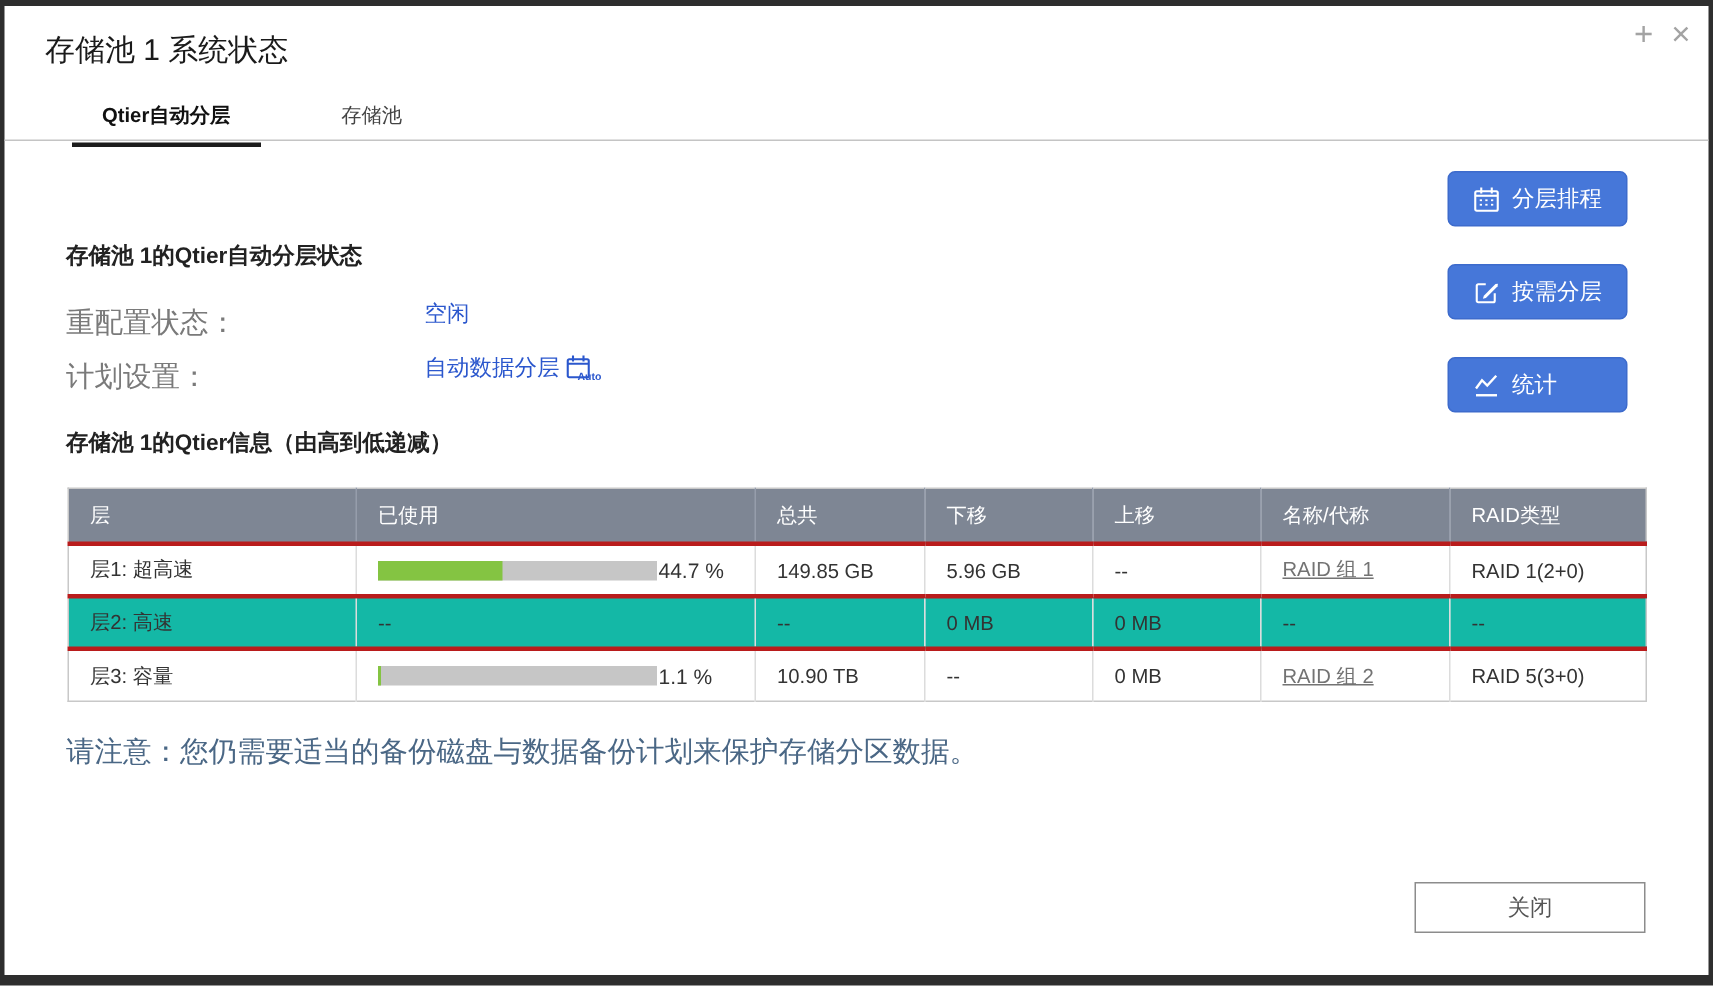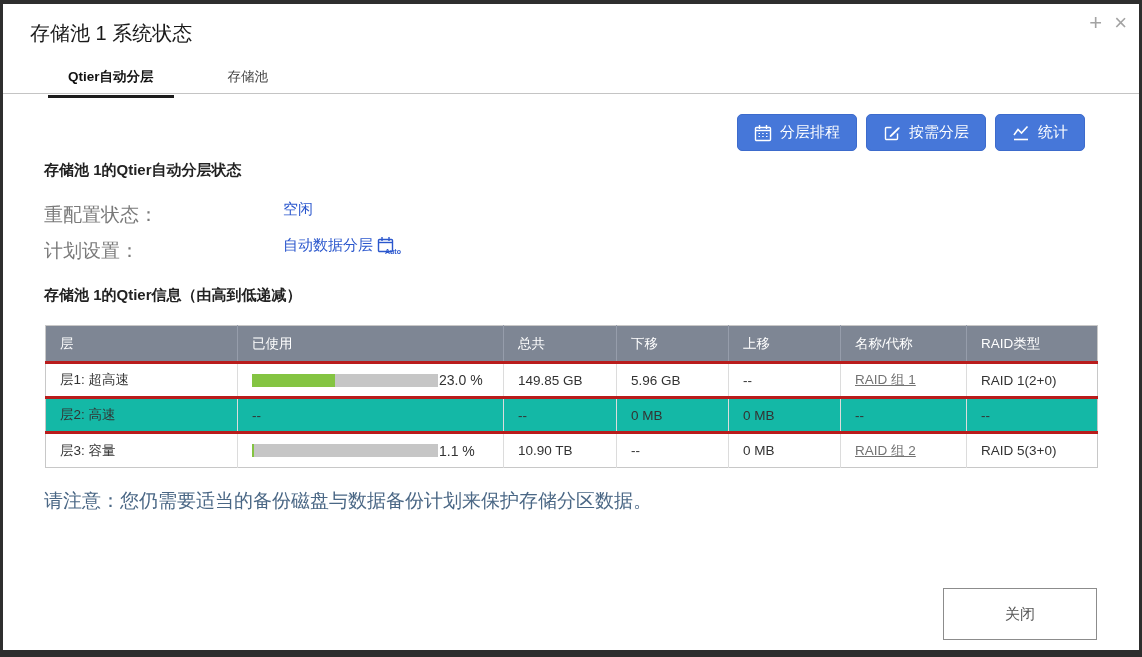--- a/index.html
+++ b/index.html
@@ -34,21 +34,21 @@
     padding:4px 20px 9px 20px; font-size:13.5px; color:#444; cursor:pointer;
   }
   .tab.active {
     color:#111; font-weight:bold; border-bottom:3px solid #1c1c1c;
   }
   .tabs-divider {
     position:absolute; left:0; right:0; top:89px; height:1px; background:#c4c4c4;
   }
   
   .toolbar {
-    position:absolute; top:110px; right:54px; display:flex; gap:9px;
+    position:absolute; top:110px; right:54px; display:flex; gap:25px;flex-direction:column;
   }
   .btn-blue {
     display:flex; align-items:center; gap:8px;
     height:37px; padding:0 16px;
     background:#4677d9; border:1px solid #3d6bcc; border-radius:5px;
     color:#fff; font-size:15px; cursor:pointer;
     font-family:inherit;
   }
   .btn-blue svg { display:block; }
   
@@ -88,21 +88,21 @@
   }
   .usage-fill { height:100%; background:#84c442; }
   .usage-label { font-size:14px; color:#333; margin-left:1px; }
   .cell-link { color:#737373; text-decoration:underline; cursor:pointer; }
   
   .note-text {
     position:absolute; left:41px; top:484px;
     font-size:19px; color:#4a6785;
   }
   .close-button {
-    position:absolute; left:940px; top:584px; width:154px; height:52px;
+    position:absolute; left:940px; top:584px; width:154px; height:34px;
     background:#fff; border:1px solid #8c8c8c;
     font-size:15px; color:#555; cursor:pointer;
     font-family:inherit;
   }
 </style>
 </head>
 <body>
 
 <div class="dialog">
 
@@ -207,21 +207,21 @@
         </tr>
       </thead>
     <tbody>
         <tr>
           <td>层1: 超高速</td>
           <td>
             <span class="usage-wrap">
               <span class="usage-bar">
                 <span class="usage-fill" style="display: block; width: 44.7%;"></span>
               </span>
-              <span class="usage-label">23.0 %</span>
+              <span class="usage-label">44.7 %</span>
             </span>
           </td>
           <td>149.85 GB</td>
           <td>5.96 GB</td>
           <td>--</td>
           <td><span class="cell-link">RAID 组 1</span></td>
           <td>RAID 1(2+0)</td>
         </tr>
         <tr class="alt">
           <td>层2: 高速</td>

